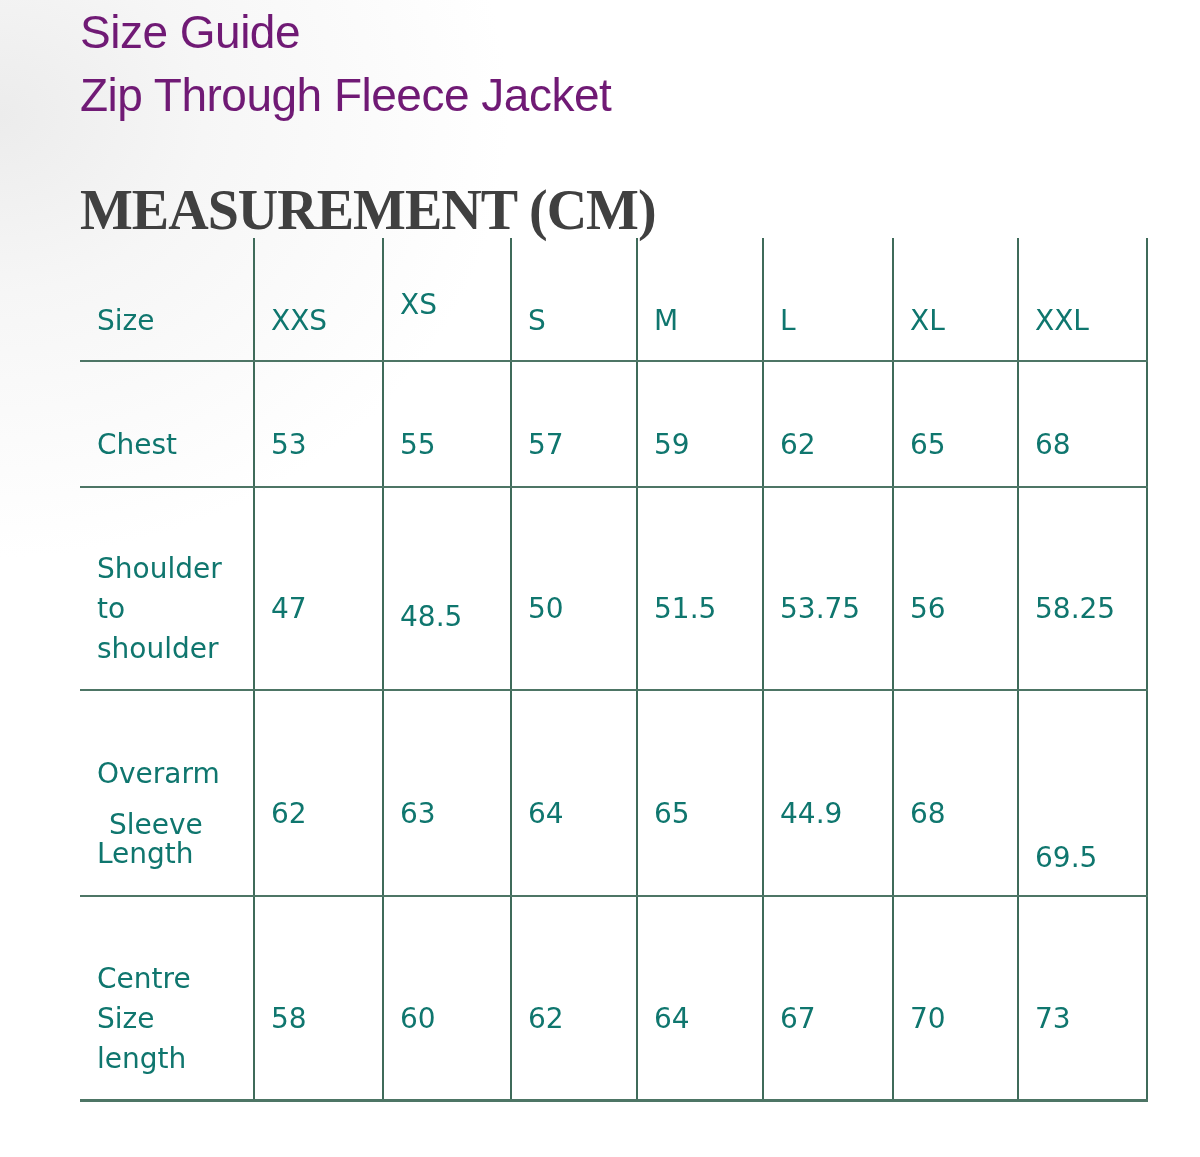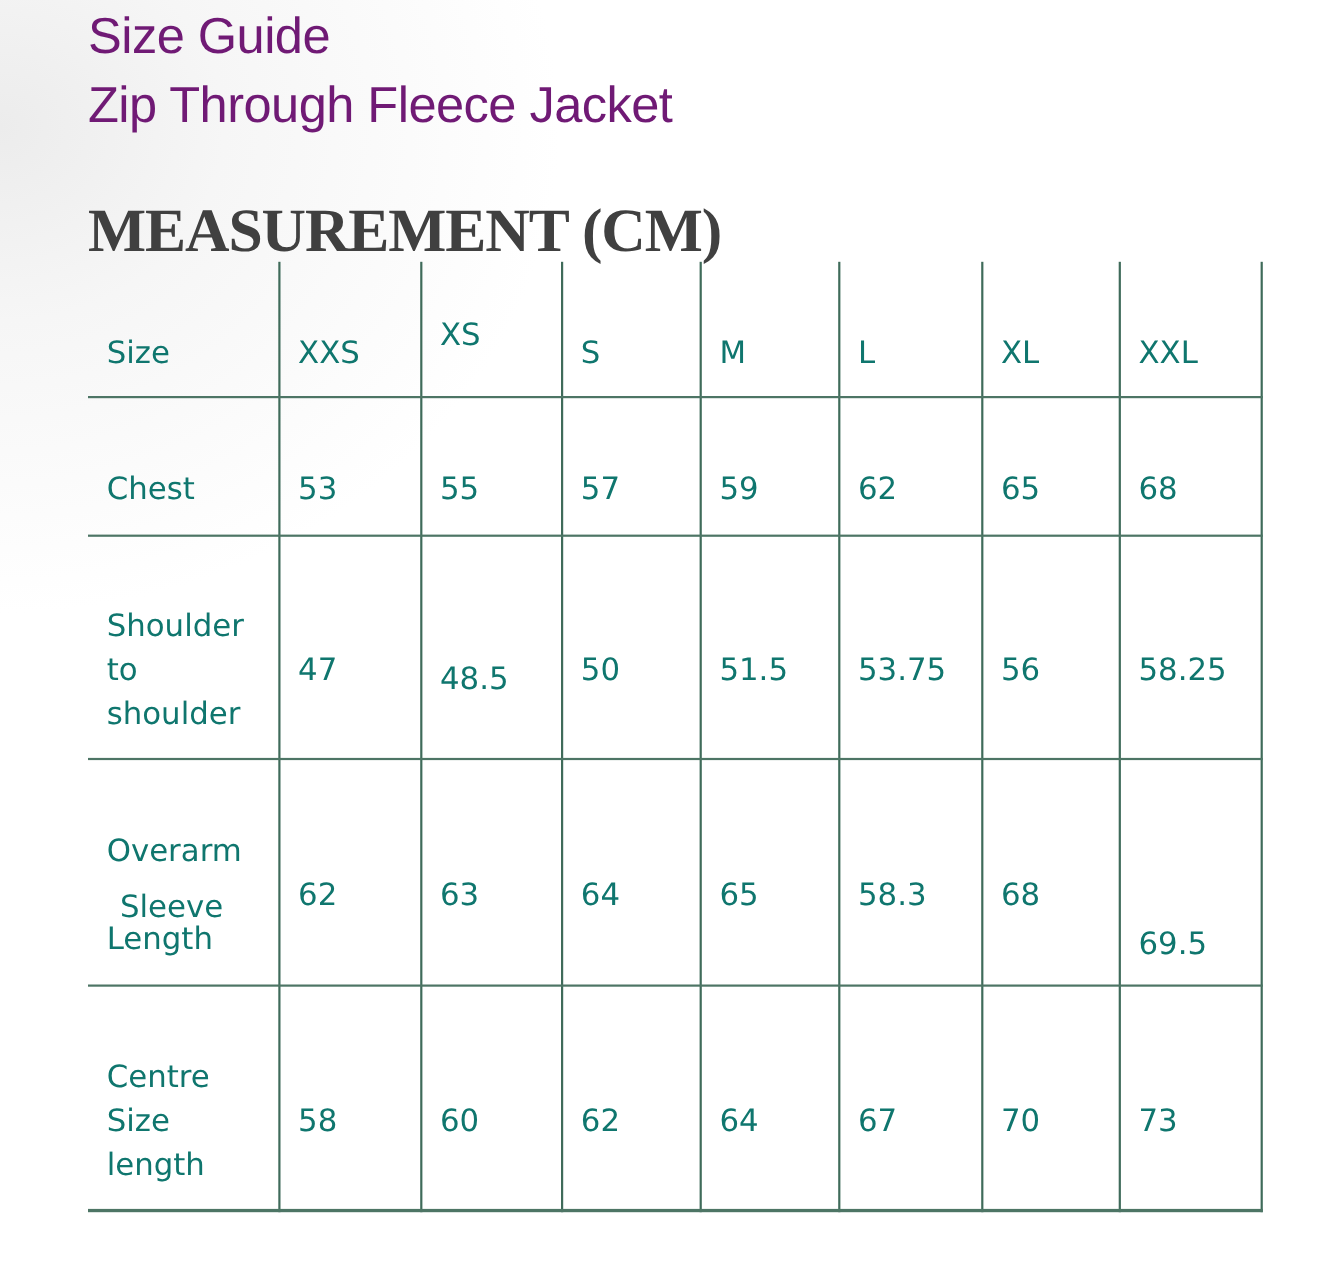--- a/index.html
+++ b/index.html
@@ -137,21 +137,21 @@
   </div>
 
   <div>
     <span class="cell rowhead" style="left:97px; top:754px;">Overarm</span>
     <span class="cell rowhead" style="left:109px; top:794px;margin-top:11px;">Sleeve</span>
     <span class="cell rowhead" style="left:97px; top:834px;">Length</span>
     <span class="cell" style="left:271px; top:794px;">62</span>
     <span class="cell" style="left:400px; top:794px;">63</span>
     <span class="cell" style="left:528px; top:794px;">64</span>
     <span class="cell" style="left:654px; top:794px;">65</span>
-    <span class="cell" style="left:780px; top:794px;">58.3</span>
+    <span class="cell" style="left:780px; top:794px;">44.9</span>
     <span class="cell" style="left:910px; top:794px;">68</span>
     <span class="cell" style="left:1035px; top:794px;margin-top:44px;">69.5</span>
   </div>
 
   <div>
     <span class="cell rowhead" style="left:97px; top:959px;">Centre</span>
     <span class="cell rowhead" style="left:97px; top:999px;">Size</span>
     <span class="cell rowhead" style="left:97px; top:1039px;">length</span>
     <span class="cell" style="left:271px; top:999px;">58</span>
     <span class="cell" style="left:400px; top:999px;">60</span>

